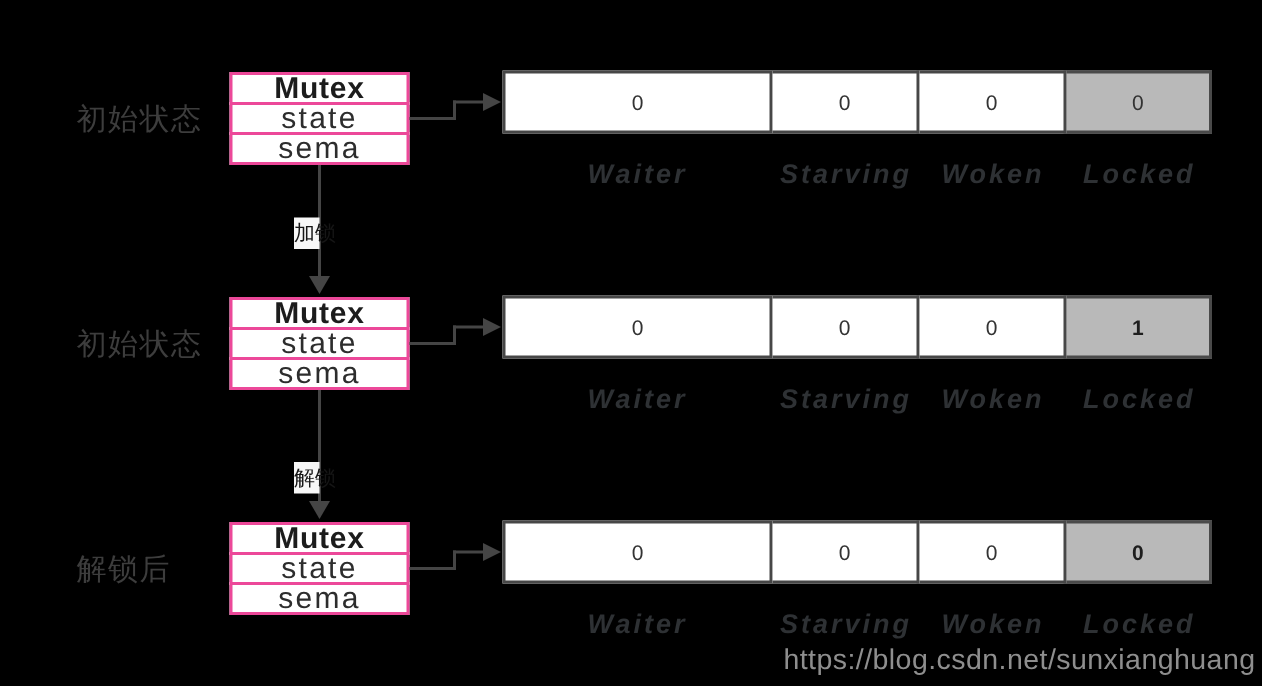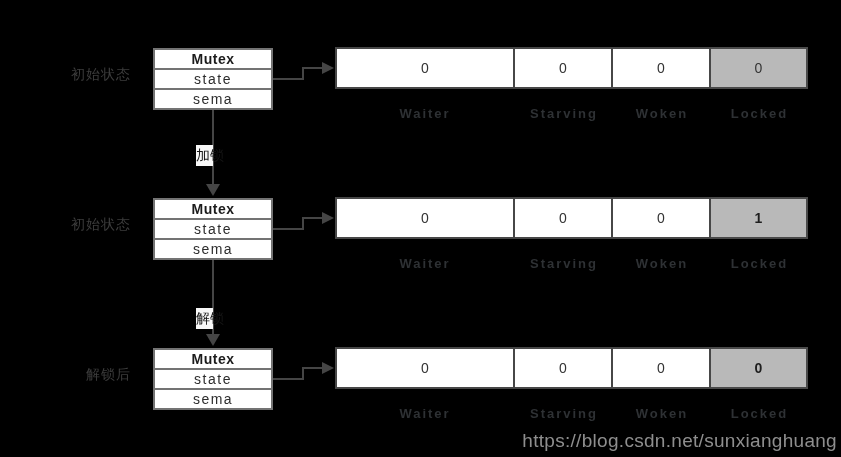--- a/index.html
+++ b/index.html
@@ -2,28 +2,28 @@
 <html><head>
 <meta charset="utf-8">
 <style>
   html,body { margin:0; padding:0; background:#000; }
   .stage {
     position:relative; width:841px; height:457px; background:#000000;
     overflow:hidden; font-family:"Liberation Sans","DejaVu Sans",sans-serif;
   }
   .srow { position:absolute; left:0; width:841px; height:130px; }
   .row-label {
-    position:absolute; left:51px; top:26px; width:80px; text-align:right;
-    font-size:14px; color:#3d3d3d; letter-spacing:1px; white-space:nowrap;
+    position:absolute; left:51px; top:26px; width:80px; text-align:left;
+    font-size:20px; color:#3d3d3d; letter-spacing:1px; white-space:nowrap;
   }
   .mutex-box { position:absolute; left:153px; top:8px; width:120px; }
   .mutex-cell {
     box-sizing:border-box; width:120px; height:22px; margin-top:-2px;
-    border:2px solid #737373; background:#ffffff; text-align:center;
-    font-size:14px; line-height:18px; color:#2d2d2d; letter-spacing:1.5px;
+    border:2px solid #ec4899; background:#ffffff; text-align:center;
+    font-size:20px; line-height:18px; color:#2d2d2d; letter-spacing:1.5px;
   }
   .mutex-cell.first { margin-top:0; }
   .mutex-cell.title { font-weight:bold; color:#1c1c1c; letter-spacing:0.5px; }
   .conn-h1 { position:absolute; left:273px; top:38px; width:31px; height:2px; background:#454545; }
   .conn-v  { position:absolute; left:302px; top:27px; width:2px;  height:13px; background:#454545; }
   .conn-h2 { position:absolute; left:302px; top:27px; width:22px; height:2px; background:#454545; }
   .conn-head {
     position:absolute; left:322px; top:22px; width:0; height:0;
     border-top:6px solid transparent; border-bottom:6px solid transparent;
     border-left:12px solid #454545;
@@ -33,22 +33,23 @@
     box-sizing:border-box; height:42px; border:2px solid #474747; background:#ffffff;
     display:flex; align-items:center; justify-content:center;
     font-size:14px; color:#333333;
   }
   .vcell + .vcell { border-left:none; }
   .w0 { width:180px; } .w1 { width:98px; } .w2 { width:98px; } .w3 { width:97px; }
   .vcell.locked { background:#b9b9b9; border-color:#4a4a4a; }
   .vcell.boldval { font-weight:bold; color:#1e1e1e; }
   .collabels { position:absolute; left:335px; top:66px; display:flex; }
   .collabel {
-    text-align:center; font-size:13px; font-weight:bold; color:#2e3134;
+    text-align:center; font-size:18px; font-weight:bold; color:#2e3134;
     letter-spacing:2px;
+    font-style:italic;
   }
   .trans-line { position:absolute; width:2px; background:#454545; left:212px; }
   .trans-head {
     position:absolute; left:206px; width:0; height:0;
     border-left:7px solid transparent; border-right:7px solid transparent;
     border-top:12px solid #454545;
   }
   .trans-label {
     position:absolute; left:196px; width:17px; height:21px; background:#f7f7f7;
     color:#161616; font-size:14px; line-height:21px; text-align:center; white-space:nowrap;

